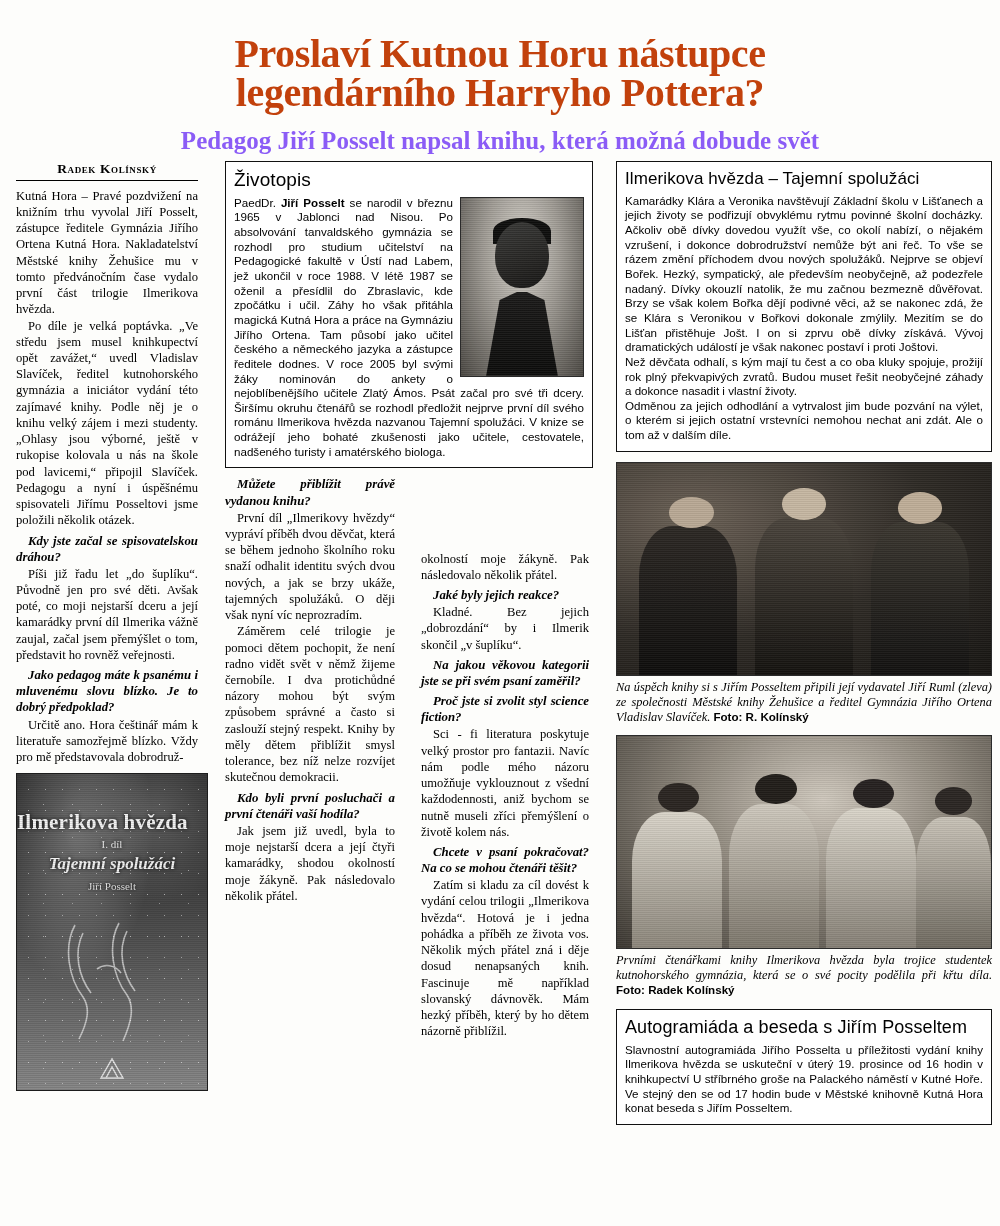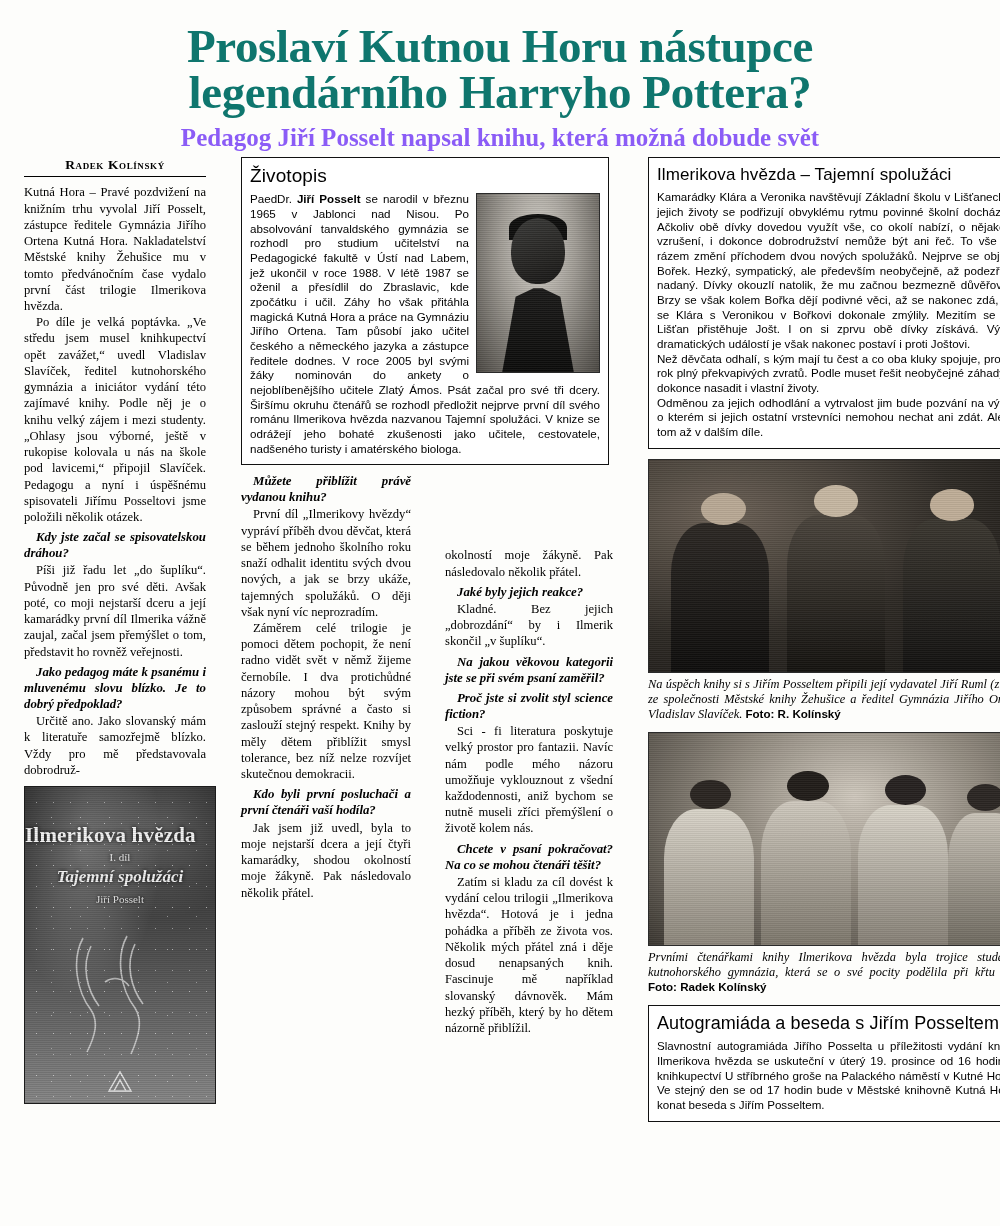--- a/index.html
+++ b/index.html
@@ -21,43 +21,43 @@
     padding: 0;
   }
 
   
   .masthead {
     padding: 18px 30px 6px 30px;
   }
   .headline {
     font-family: "Liberation Serif", serif;
     font-weight: bold;
-    font-size: 47px;
+    font-size: 40px;
     line-height: 0.98;
     letter-spacing: -0.4px;
     text-align: center;
-    margin: 5px;
-    color: #0f766e;
+    margin: 16px;
+    color: #c2410c;
   }
   .subheadline {
     font-family: "Liberation Serif", serif;
     font-weight: bold;
     font-size: 25px;
     line-height: 1.05;
     text-align: center;
     margin: 10px 0 0 0;
     color: #8b5cf6;
   }
 
   
   .grid {
     position: relative;
-    padding: 0 24px;
+    padding: 0 16px;
     display: flex;
-    gap: 16px;
+    gap: 8px;
     align-items: flex-start;
   }
 
   
   .col1 { width: 192px; flex: 0 0 192px; padding-right: 10px; box-sizing: border-box; }
   .byline {
     text-align: center;
     font-variant: small-caps;
     font-weight: bold;
     font-size: 13.5px;
@@ -289,21 +289,21 @@
 
   <div class="grid">
 
     <div class="col1">
       <div class="byline">Radek Kolínský</div>
       <p class="bodytext">Kutná Hora –  Pravé pozdvižení na knižním trhu vyvolal Jiří Posselt, zástupce ředitele Gymnázia Jiřího Ortena Kutná Hora. Nakladatelství Městské knihy Žehušice mu v tomto předvánočním čase vydalo první část trilogie Ilmerikova hvězda.</p>
       <p class="bodytext">Po díle je velká poptávka. „Ve středu jsem musel knihkupectví opět zavážet,“ uvedl Vladislav Slavíček, ředitel kutnohorského gymnázia a iniciátor vydání této zajímavé knihy. Podle něj je o knihu velký zájem i mezi studenty. „Ohlasy jsou výborné, ještě v rukopise kolovala u nás na škole pod lavicemi,“ připojil Slavíček. Pedagogu a nyní i úspěšnému spisovateli Jiřímu Posseltovi jsme položili několik otázek.</p>
       <div class="qhead">Kdy jste začal se spisovatelskou dráhou?</div>
       <p class="bodytext" style="text-indent:12px">Píši již řadu let „do šuplíku“. Původně jen pro své děti. Avšak poté, co moji nejstarší dceru a její kamarádky první díl Ilmerika vážně zaujal, začal jsem přemýšlet o tom, představit ho rovněž veřejnosti.</p>
       <div class="qhead">Jako pedagog máte k psanému i mluvenému slovu blízko. Je to dobrý předpoklad?</div>
-      <p class="bodytext" style="text-indent:12px">Určitě ano. Jako slovanský mám k literatuře samozřejmě blízko. Vždy pro mě představovala dobrodruž-</p>
+      <p class="bodytext" style="text-indent:12px">Určitě ano. Hora češtinář mám k literatuře samozřejmě blízko. Vždy pro mě představovala dobrodruž-</p>
 
       <div class="bookcover">
         <div class="stars"></div>
         <div class="bc-title">Ilmerikova hvězda</div>
         <div class="bc-part">I. díl</div>
         <div class="bc-sub">Tajemní spolužáci</div>
         <div class="bc-author">Jiří Posselt</div>
         <svg class="bc-figure" viewBox="0 0 112 130">
           <g fill="none" stroke="#f0f0f0" stroke-width="1.6" opacity="0.8">
             <path d="M18 6 C6 28, 12 60, 26 78 C34 90, 30 104, 22 120"></path>
@@ -353,21 +353,21 @@
       <p class="bodytext" style="text-indent:12px">Sci - fi literatura poskytuje velký prostor pro fantazii. Navíc nám podle mého názoru umožňuje vyklouznout z všední každodennosti, aniž bychom se nutně museli zříci přemýšlení o životě kolem nás.</p>
       <div class="qhead">Chcete v psaní pokračovat? Na co se mohou čtenáři těšit?</div>
       <p class="bodytext" style="text-indent:12px">Zatím si kladu za cíl dovést k vydání celou trilogii „Ilmerikova hvězda“. Hotová je i jedna pohádka a příběh ze života vos. Několik mých přátel zná i děje dosud nenapsaných knih. Fascinuje mě například slovanský dávnověk. Mám hezký příběh, který by ho dětem názorně přiblížil.</p>
     </div>
 
     <div class="col4">
 
       <div class="infobox">
         <div class="infobox-title" style="font-size:17px">Ilmerikova hvězda – Tajemní spolužáci</div>
         <p class="sans-body">Kamarádky Klára a Veronika navštěvují Základní školu v Lišťanech a jejich životy se podřizují obvyklému rytmu povinné školní docházky. Ačkoliv obě dívky dovedou využít vše, co okolí nabízí, o nějakém vzrušení, i dokonce dobrodružství nemůže být ani řeč. To vše se rázem změní příchodem dvou nových spolužáků. Nejprve se objeví Bořek. Hezký, sympatický, ale především neobyčejně, až podezřele nadaný. Dívky okouzlí natolik, že mu začnou bezmezně důvěřovat. Brzy se však kolem Bořka dějí podivné věci, až se nakonec zdá, že se Klára s Veronikou v Bořkovi dokonale zmýlily. Mezitím se do Lišťan přistěhuje Jošt. I on si zprvu obě dívky získává. Vývoj dramatických událostí je však nakonec postaví i proti Joštovi.</p>
-        <p class="sans-body" style="margin-top:0">Než děvčata odhalí, s kým mají tu čest a co oba kluky spojuje, prožijí rok plný překvapivých zvratů. Podle muset řešit neobyčejné záhady a dokonce nasadit i vlastní životy.</p>
+        <p class="sans-body" style="margin-top:0">Než děvčata odhalí, s kým mají tu čest a co oba kluky spojuje, prožijí rok plný překvapivých zvratů. Budou muset řešit neobyčejné záhady a dokonce nasadit i vlastní životy.</p>
         <p class="sans-body" style="margin-top:0">Odměnou za jejich odhodlání a vytrvalost jim bude pozvání na výlet, o kterém si jejich ostatní vrstevníci nemohou nechat ani zdát. Ale o tom až v dalším díle.</p>
       </div>
 
       <div style="height:10px"></div>
 
       <div class="photo photo-a">
         <div class="fig-person" style="left:6%; width:26%; height:70%; border-radius:34% 34% 0 0; background:linear-gradient(180deg,#2c2824,#0e0d0c);"></div>
         <div class="fig-head" style="left:14%; top:16%; width:12%; height:15%; background:#b9a995;"></div>
         <div class="fig-person" style="left:37%; width:26%; height:74%; border-radius:32% 32% 0 0; background:linear-gradient(180deg,#4a443c,#14120f);"></div>
         <div class="fig-head" style="left:44%; top:12%; width:12%; height:15%; background:#c6b7a2;"></div>

